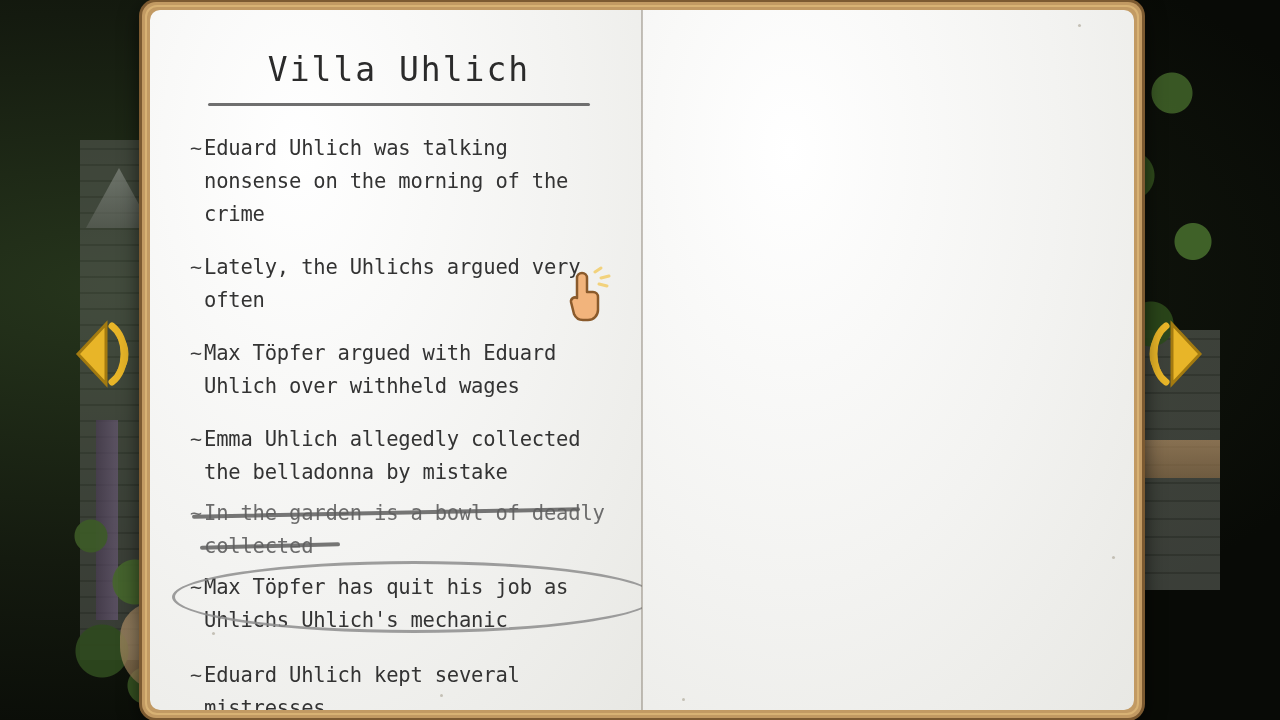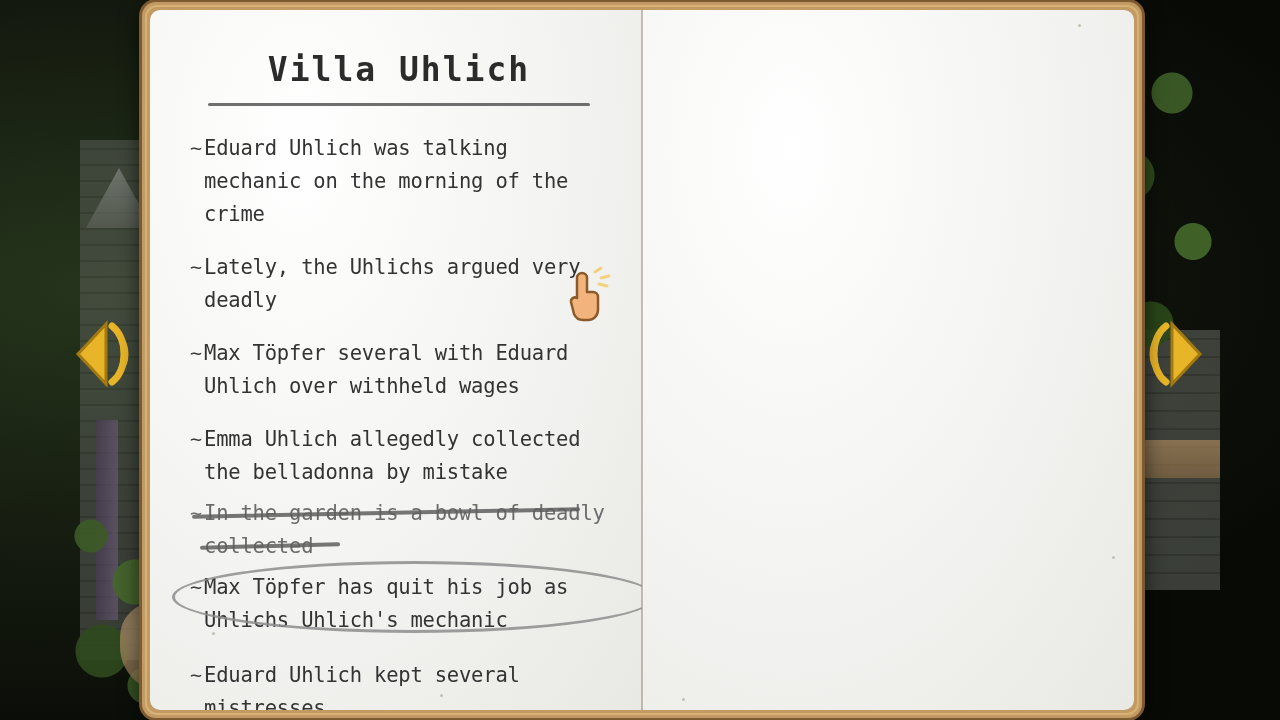--- a/index.html
+++ b/index.html
@@ -168,21 +168,21 @@
     border-radius: 50%;
     opacity: .8;
   }
 
   
   .note-title {
     margin: 12px 0 0 0;
     text-align: center;
     font-family: "DejaVu Sans Mono", monospace;
     font-size: 33px;
-    font-weight: bold;
+    font-weight: normal;
     letter-spacing: 2px;
     color: #2b2b2b;
   }
   .title-rule {
     margin: 14px auto 26px auto;
     width: 382px;
     height: 3px;
     background: #6f6f6f;
     border-radius: 2px;
   }
@@ -284,31 +284,31 @@
         <div class="page-speck" style="left:62px; top:622px;"></div>
         <div class="page-speck" style="left:290px; top:684px;"></div>
 
         <h1 class="note-title">Villa Uhlich</h1>
         <div class="title-rule"></div>
 
         <ul class="note-list">
 
           <li class="note-item">
             <span class="note-bullet">~</span>
-            <span class="note-text">Eduard Uhlich was talking mechanic on the morning of the crime</span>
+            <span class="note-text">Eduard Uhlich was talking nonsense on the morning of the crime</span>
           </li>
 
           <li class="note-item">
             <span class="note-bullet">~</span>
-            <span class="note-text">Lately, the Uhlichs argued very deadly</span>
+            <span class="note-text">Lately, the Uhlichs argued very often</span>
           </li>
 
           <li class="note-item">
             <span class="note-bullet">~</span>
-            <span class="note-text">Max Töpfer several with Eduard Uhlich over withheld wages</span>
+            <span class="note-text">Max Töpfer argued with Eduard Uhlich over withheld wages</span>
           </li>
 
           <li class="note-item" style="margin-bottom:8px;">
             <span class="note-bullet">~</span>
             <span class="note-text">Emma Uhlich allegedly collected the belladonna by mistake</span>
           </li>
 
           <li class="note-item struck" style="margin-bottom:8px;">
             <span class="note-bullet">~</span>
             <span class="note-text">In the garden is a bowl of deadly collected</span>

